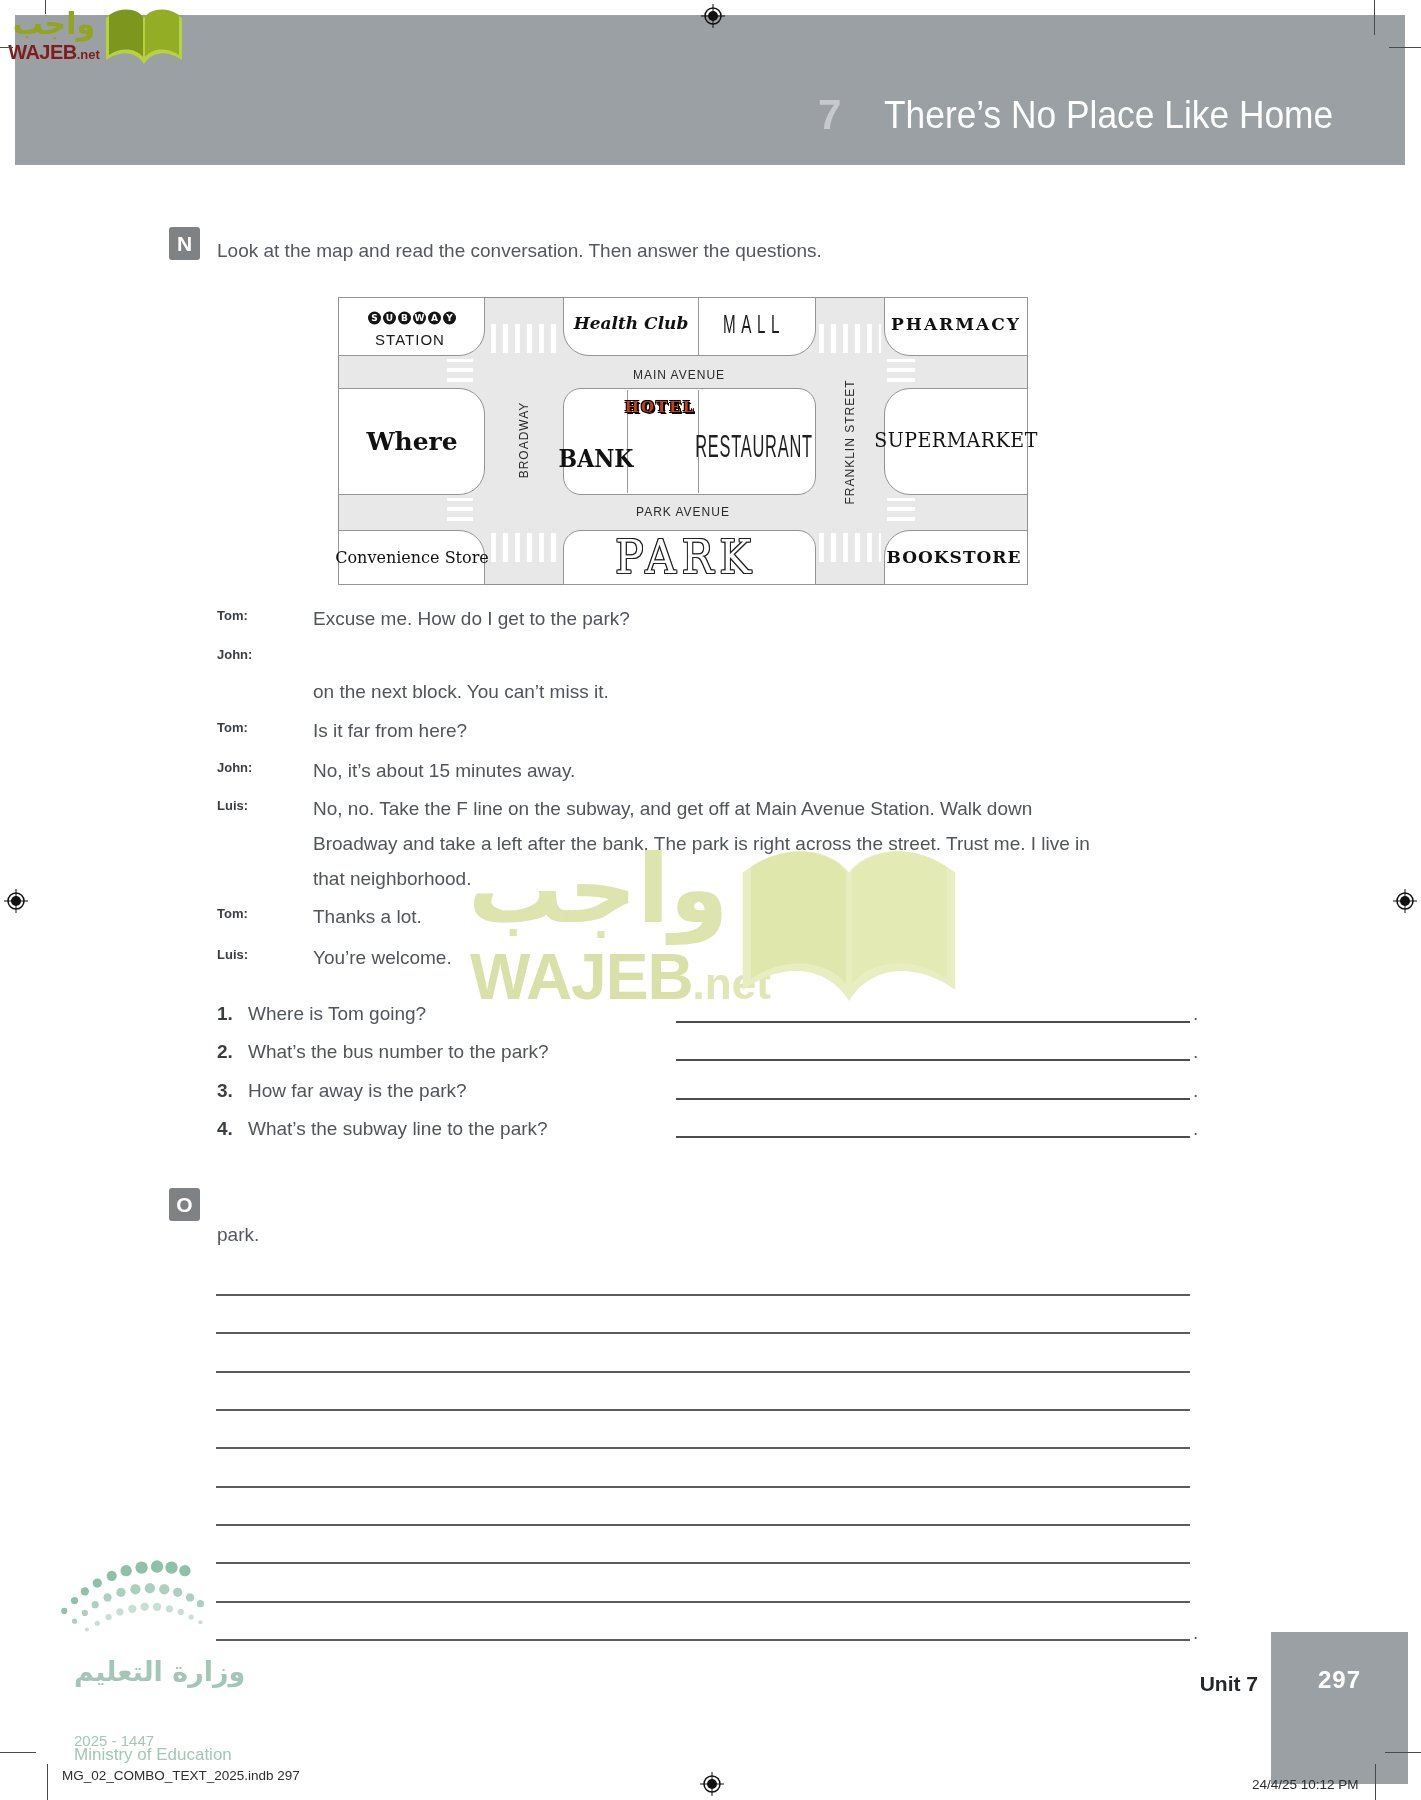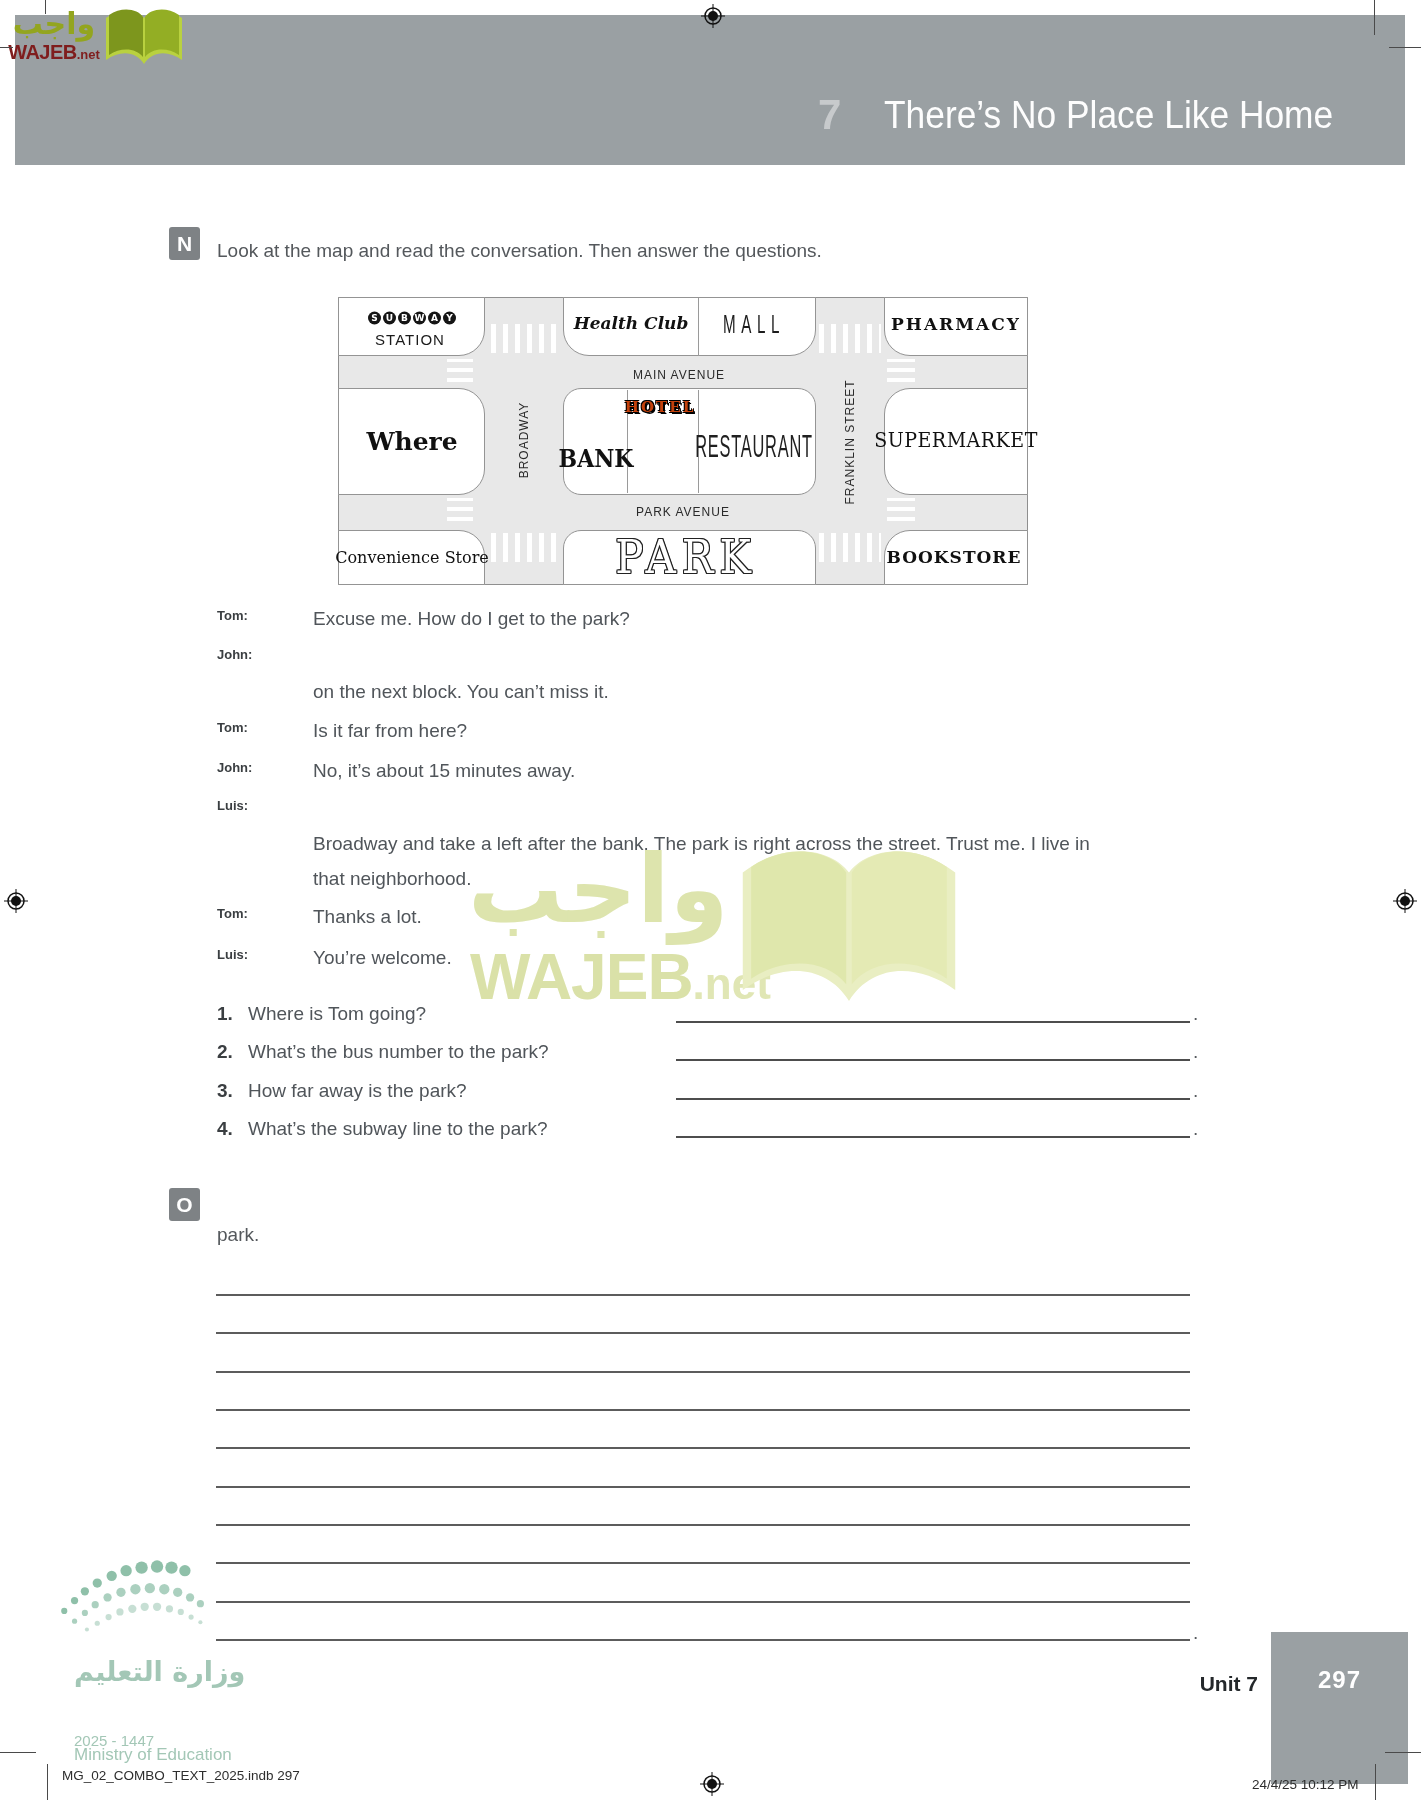--- a/index.html
+++ b/index.html
@@ -152,20 +152,21 @@
 
   <div class="sp" style="top:608px;">Tom:</div>
   <div class="dl" style="top:608px;">Excuse me. How do I get to the park?</div>
   <div class="sp" style="top:647px;">John:</div>
   <div class="dl" style="top:681px;">on the next block. You can’t miss it.</div>
   <div class="sp" style="top:720px;">Tom:</div>
   <div class="dl" style="top:720px;">Is it far from here?</div>
   <div class="sp" style="top:760px;">John:</div>
   <div class="dl" style="top:760px;">No, it’s about 15 minutes away.</div>
   <div class="sp" style="top:798px;">Luis:</div>
+  <div class="dl" style="top:798px;">No, no. Take the F line on the subway, and get off at Main Avenue Station. Walk down</div>
   <div class="dl" style="top:833px;">Broadway and take a left after the bank. The park is right across the street. Trust me. I live in</div>
   <div class="dl" style="top:868px;">that neighborhood.</div>
   <div class="sp" style="top:906px;">Tom:</div>
   <div class="dl" style="top:906px;">Thanks a lot.</div>
   <div class="sp" style="top:947px;">Luis:</div>
   <div class="dl" style="top:947px;">You’re welcome.</div>
 
   <div class="qnum" style="top:1003px;">1.</div>
   <div class="qtext" style="top:1003px;">Where is Tom going?</div>
   <div class="ansline" style="top:1001px;height:20px;"></div>

